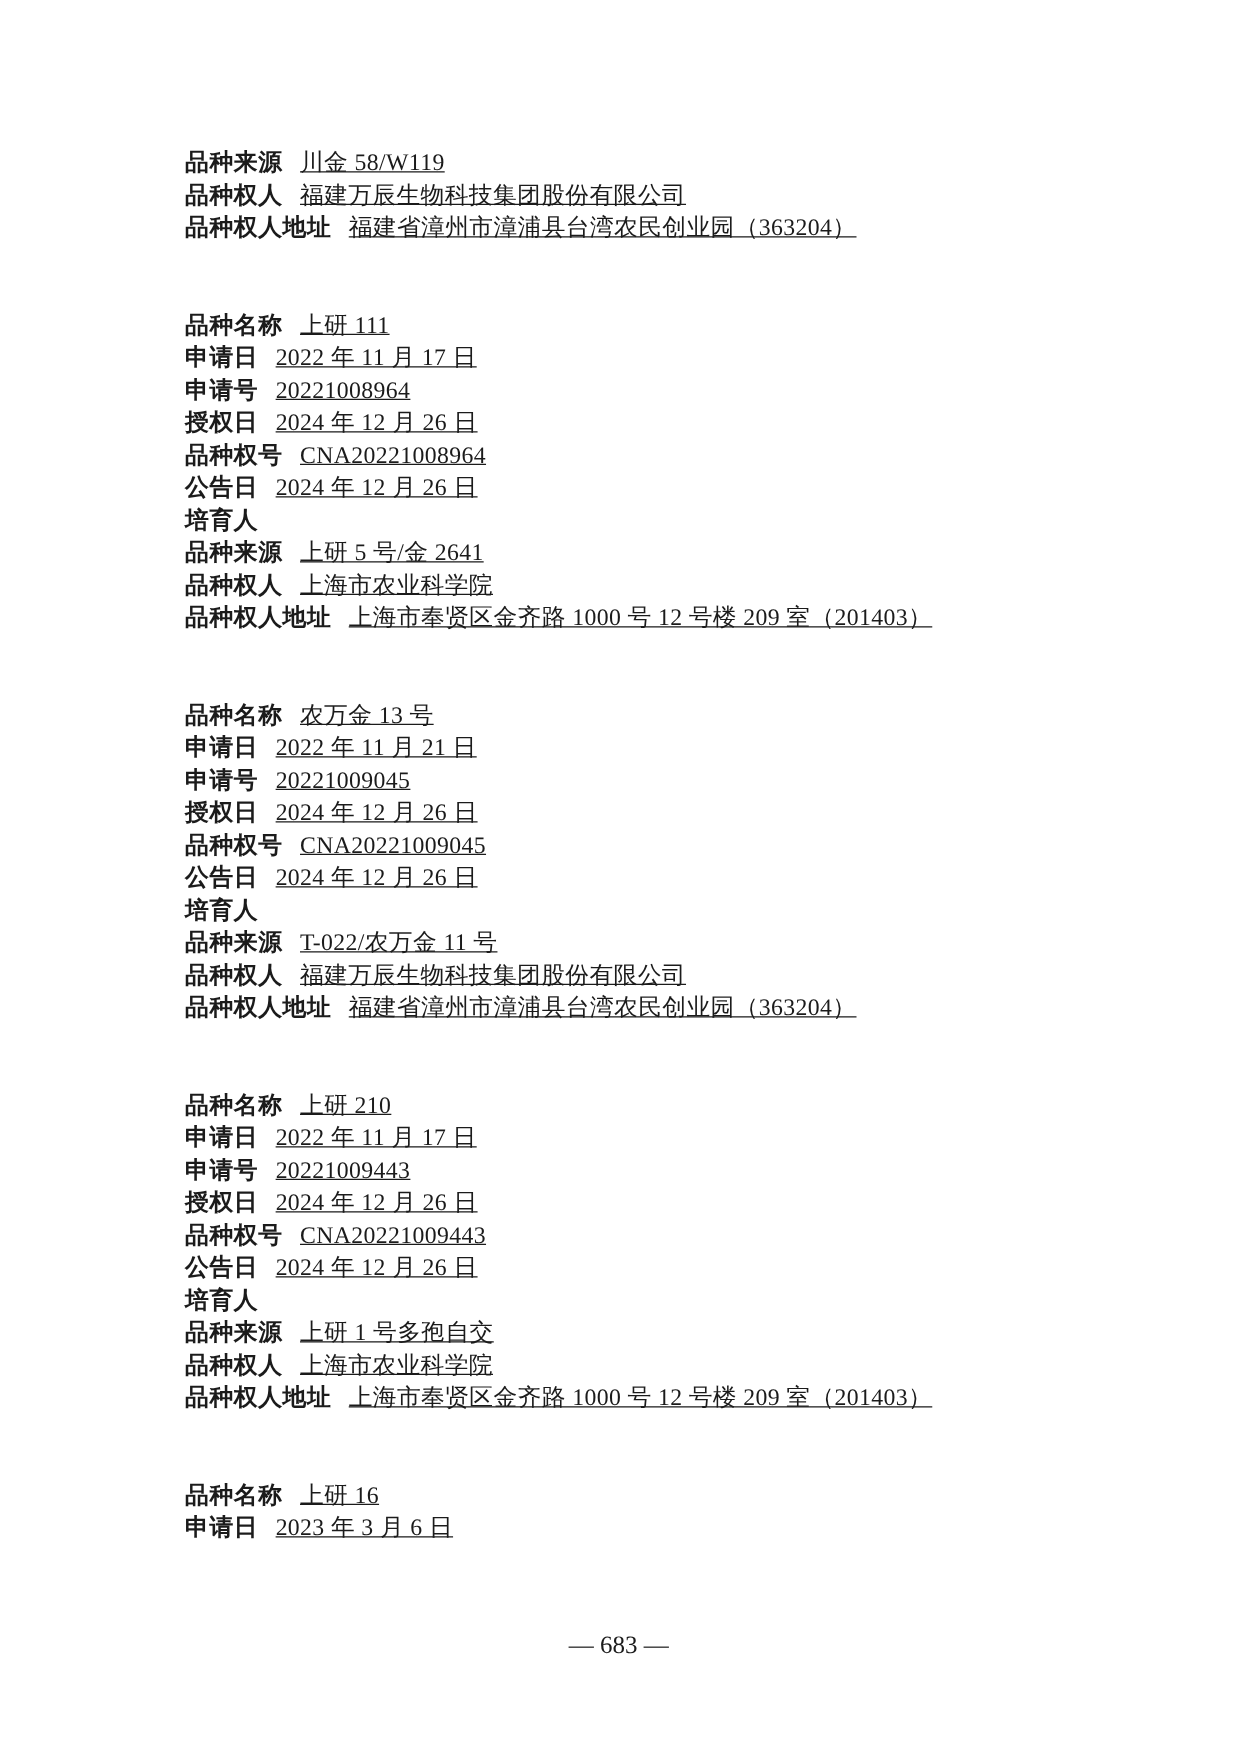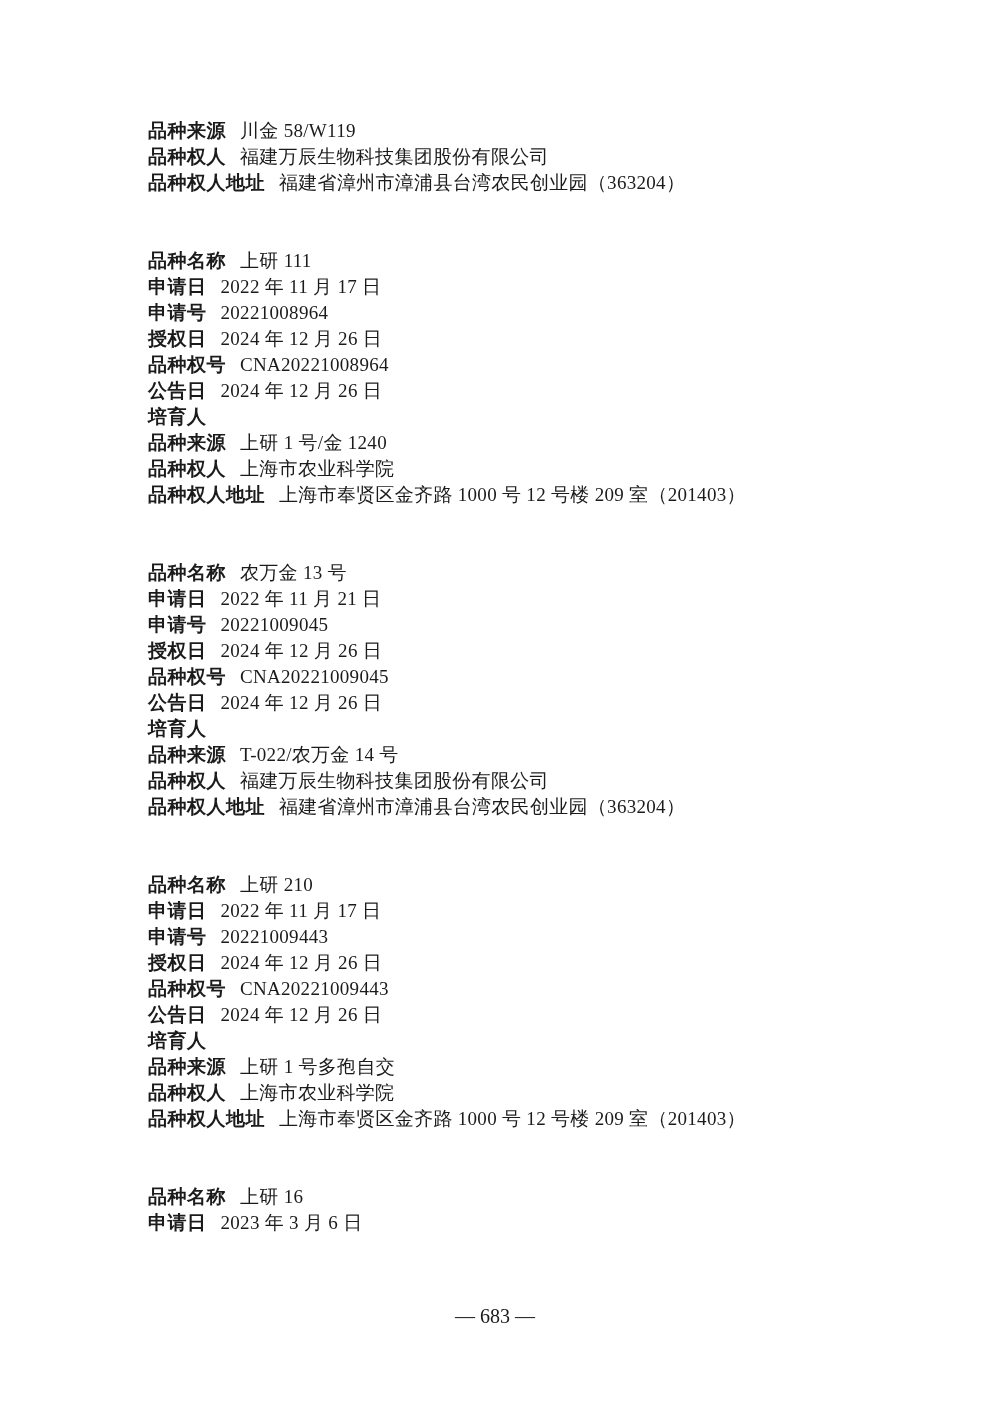--- a/index.html
+++ b/index.html
@@ -37,20 +37,21 @@
   .row-label {
     font-weight: 700;
     flex: none;
     white-space: pre;
     letter-spacing: 0.5px;
   }
   .row-value {
     margin-left: 14px;
     white-space: pre-line;
     letter-spacing: 0.3px;
+    text-decoration: underline;
   }
   .page-footer {
     position: absolute;
     top: 1302px;
     left: 148px;
     width: 694px;
     text-align: center;
     font-size: 20px;
     line-height: 28px;
     color: #1b1b1b;
@@ -99,21 +100,21 @@
   </div>
         <div class="row">
     <span class="row-label">公告日</span>
     <span class="row-value">2024 年 12 月 26 日</span>
   </div>
         <div class="row">
     <span class="row-label">培育人</span>
   </div>
         <div class="row">
     <span class="row-label">品种来源</span>
-    <span class="row-value">上研 1 号/金 1240</span>
+    <span class="row-value">上研 5 号/金 2641</span>
   </div>
         <div class="row">
     <span class="row-label">品种权人</span>
     <span class="row-value">上海市农业科学院</span>
   </div>
         <div class="row">
     <span class="row-label">品种权人地址</span>
     <span class="row-value">上海市奉贤区金齐路 1000 号 12 号楼 209 室（201403）</span>
   </div>
       </section>
@@ -140,21 +141,21 @@
   </div>
         <div class="row">
     <span class="row-label">公告日</span>
     <span class="row-value">2024 年 12 月 26 日</span>
   </div>
         <div class="row">
     <span class="row-label">培育人</span>
   </div>
         <div class="row">
     <span class="row-label">品种来源</span>
-    <span class="row-value">T-022/农万金 14 号</span>
+    <span class="row-value">T-022/农万金 11 号</span>
   </div>
         <div class="row">
     <span class="row-label">品种权人</span>
     <span class="row-value">福建万辰生物科技集团股份有限公司</span>
   </div>
         <div class="row">
     <span class="row-label">品种权人地址</span>
     <span class="row-value">福建省漳州市漳浦县台湾农民创业园（363204）</span>
   </div>
       </section>

